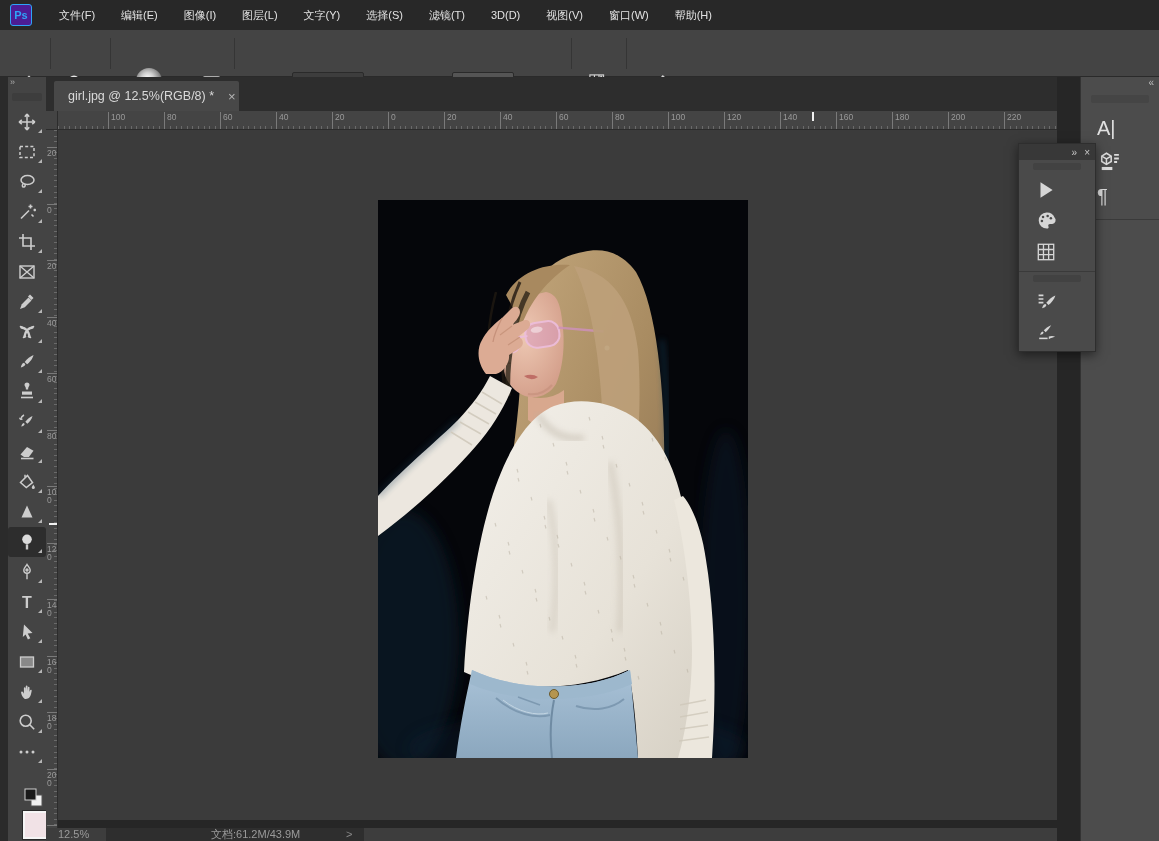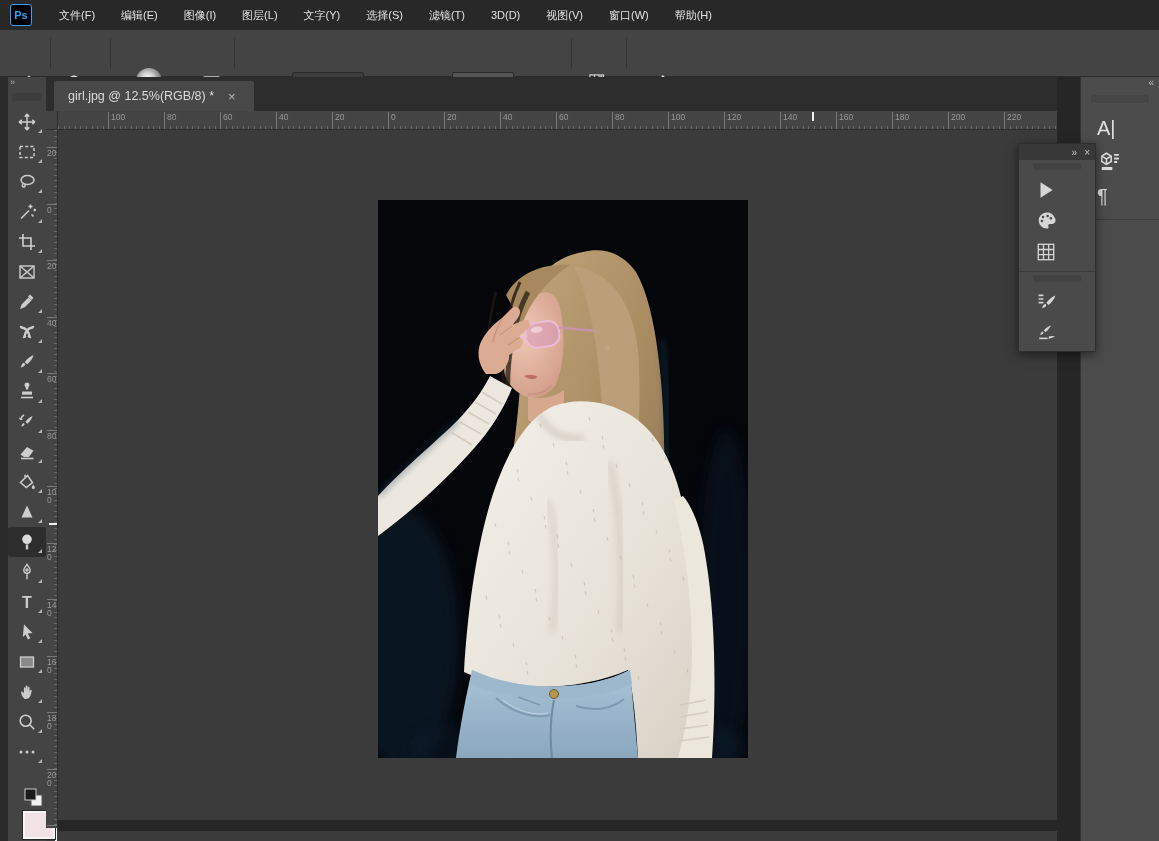--- a/index.html
+++ b/index.html
@@ -1,21 +1,21 @@
 <!DOCTYPE html>
 <html><head>
 <meta charset="utf-8">
 <style>
   html,body{margin:0;padding:0;background:#222;}
   *{box-sizing:border-box;font-family:"Liberation Sans","DejaVu Sans",sans-serif;}
   .app{position:relative;width:1159px;height:841px;background:#3b3b3b;overflow:hidden;color:#d6d6d6;}
 
   
   .menu-bar{position:absolute;left:0;top:0;width:1159px;height:30px;background:#282828;display:flex;align-items:center;}
-  .ps-logo{width:22px;height:22px;margin:0 14px 0 10px;background:#000000;border:1px solid #2fa3f7;border-radius:3px;
+  .ps-logo{width:22px;height:22px;margin:0 14px 0 10px;background:#4c1d95;border:1px solid #2fa3f7;border-radius:3px;
     color:#2fa3f7;font-weight:bold;font-size:11px;display:flex;align-items:center;justify-content:center;}
   .menu-item{padding:0 13px;font-size:11px;color:#e3e3e3;height:30px;display:flex;align-items:center;cursor:default;}
 
   
   .options-bar{position:absolute;left:0;top:30px;width:1159px;height:47px;background:#444444;border-bottom:1px solid #2a2a2a;}
   .opt{position:absolute;display:flex;align-items:center;justify-content:center;color:#d6d6d6;}
   .opt svg{display:block;}
   .vsep{position:absolute;top:8px;height:31px;width:1px;background:#535353;border-right:1px solid #353535;}
   .chev{font-size:9px;color:#bdbdbd;}
   .brush-preview{width:26px;height:26px;border-radius:50%;background:radial-gradient(circle at 45% 40%, #ffffff 0%, #cfcfcf 28%, #8a8a8a 55%, #4a4a4a 78%);}
@@ -33,21 +33,21 @@
   .tool svg,.tool .tglyph{opacity:.92;}
   .tool.flyout::after{content:"";position:absolute;right:4px;bottom:4px;border-left:4px solid transparent;border-bottom:4px solid #b5b5b5;width:0;height:0;}
   .tool.selected{background:#2d2d2d;border-radius:3px;}
   .mini-swatches{position:absolute;left:23px;top:787px;width:46px;height:22px;}
   .swap-arrows{position:absolute;left:50px;top:789px;font-size:12px;color:#cfcfcf;}
   .fg-swatch{position:absolute;left:23px;top:811px;width:32px;height:28px;background:#f1e2e6;border:2px solid #f5f5f5;box-shadow:0 0 0 1px #2a2a2a;}
   .bg-swatch{position:absolute;left:55px;top:823px;width:14px;height:18px;background:#3b3b3b;border-top:2px solid #f5f5f5;border-left:2px solid #f5f5f5;}
 
   
   .tab-bar{position:absolute;left:46px;top:77px;width:1011px;height:34px;background:#2d2d2d;}
-  .doc-tab{position:absolute;left:8px;top:4px;height:30px;background:#484848;display:flex;align-items:center;padding:0 18px 0 14px;font-size:12.5px;color:#dadada;border-radius:2px 2px 0 0;}
+  .doc-tab{position:absolute;left:8px;top:4px;height:30px;background:#484848;display:flex;align-items:center;padding:0 3px 0 14px;font-size:12.5px;color:#dadada;border-radius:2px 2px 0 0;}
   .doc-tab .close{margin-left:14px;color:#b5b5b5;font-size:13px;cursor:pointer;}
 
   
   .ruler-corner{position:absolute;left:46px;top:111px;width:12px;height:19px;background:#444444;border-right:1px solid #2c2c2c;border-bottom:1px solid #2c2c2c;}
   .hruler{position:absolute;left:58px;top:111px;width:999px;height:19px;background:#444444;border-bottom:1px solid #2c2c2c;overflow:hidden;
     background-image:repeating-linear-gradient(to right, #6a6a6a 0 1px, transparent 1px 5.6px);
     background-size:100% 4px;background-position:0 15px;background-repeat:no-repeat;}
   .hlabel{position:absolute;top:1px;font-size:8.5px;color:#9a9a9a;border-left:1px solid #7a7a7a;padding-left:2px;height:18px;}
   .hcursor{position:absolute;top:1px;width:2px;height:9px;background:#f0f0f0;}
   .vruler{position:absolute;left:46px;top:130px;width:12px;height:698px;background:#444444;border-right:1px solid #2c2c2c;overflow:hidden;
@@ -532,20 +532,27 @@
         </g>
 
         <path d="M108,174 C100,164 98,150 104,140 C108,132 116,124 124,118 L133,109 C137,105 142,107 142,112 C142,116 138,121 134,125 L147,120 C152,119 154,125 150,129 L140,137 C145,138 147,144 142,148 L131,155 C132,162 126,172 118,174 Z" fill="#dcab94"></path>
         <path d="M124,118 C120,126 116,134 115,142" stroke="#c18b74" stroke-width="1.3" fill="none" opacity=".8"></path>
         <path d="M134,126 l-12,9 M142,137 l-12,8" stroke="#c18b74" stroke-width="1.1" fill="none" opacity=".7"></path>
       </svg>
     </div>
   </div>
 
   <div class="hscroll-strip"></div>
+  <div class="status-bar">
+    <span class="status-zoom">12.5%</span>
+    <span class="status-doc-seg">
+      <span class="status-doc">文档:61.2M/43.9M</span>
+    </span>
+    <span class="status-chev">&gt;</span>
+  </div>
 
   <div class="gap-strip"></div>
   <div class="right-dock">
     <div class="dock-header">«</div>
     <div class="dock-ghost"></div>
     <div class="dock-icon">
         <span class="char-a">A|</span>
       </div>
     <div class="dock-icon">
       <svg width="26" height="26" viewBox="0 0 22 22" fill="none" stroke="#dcdcdc" stroke-width="1.3">

